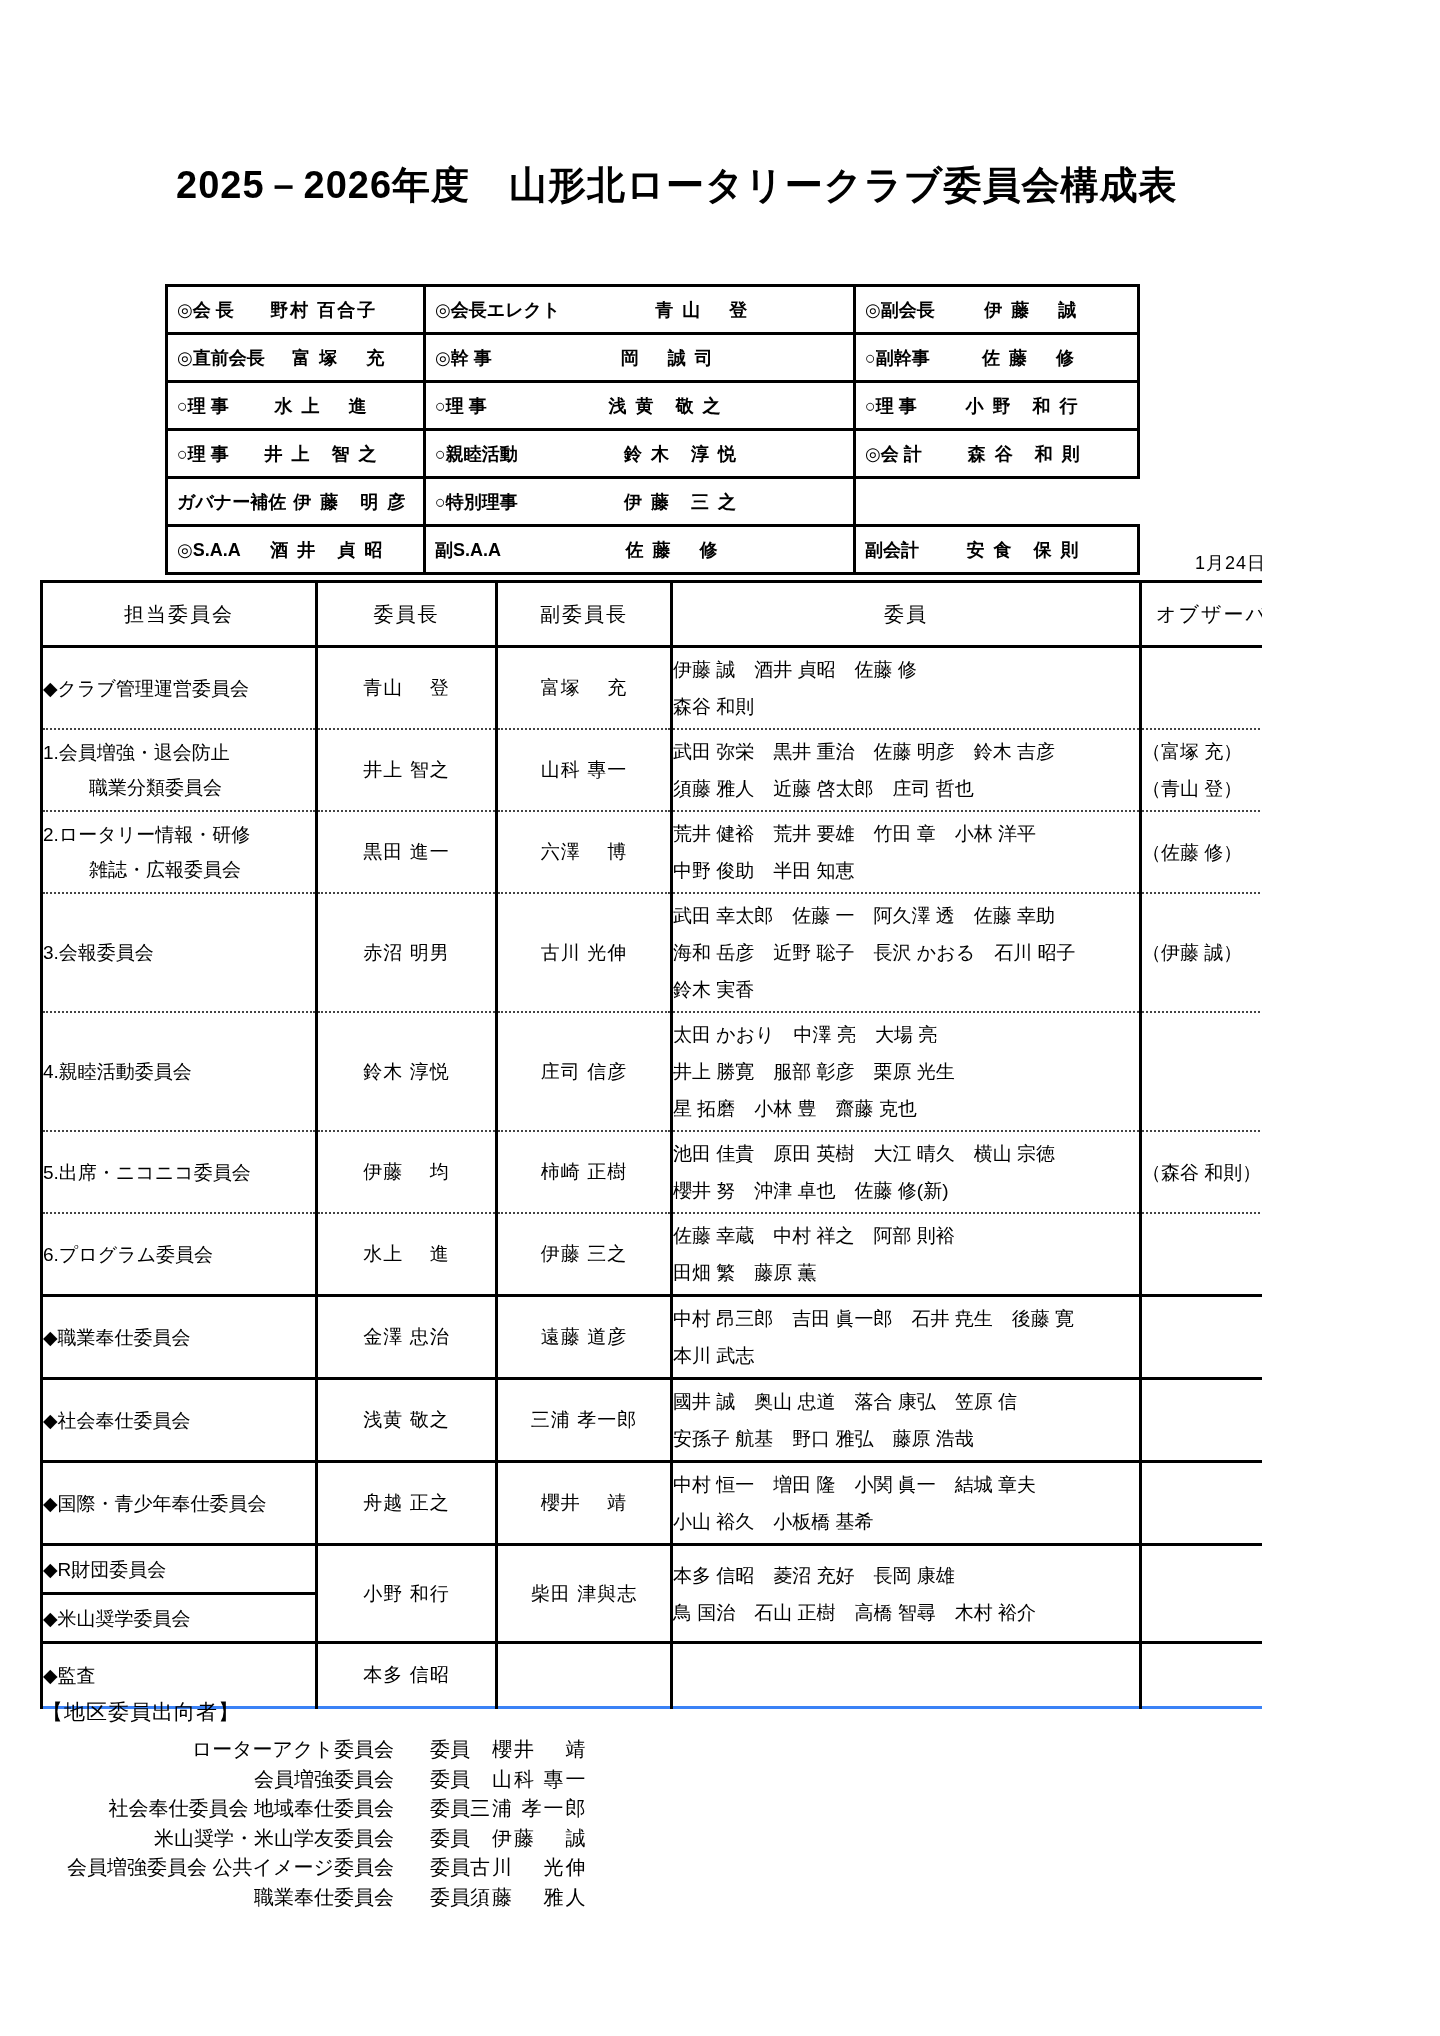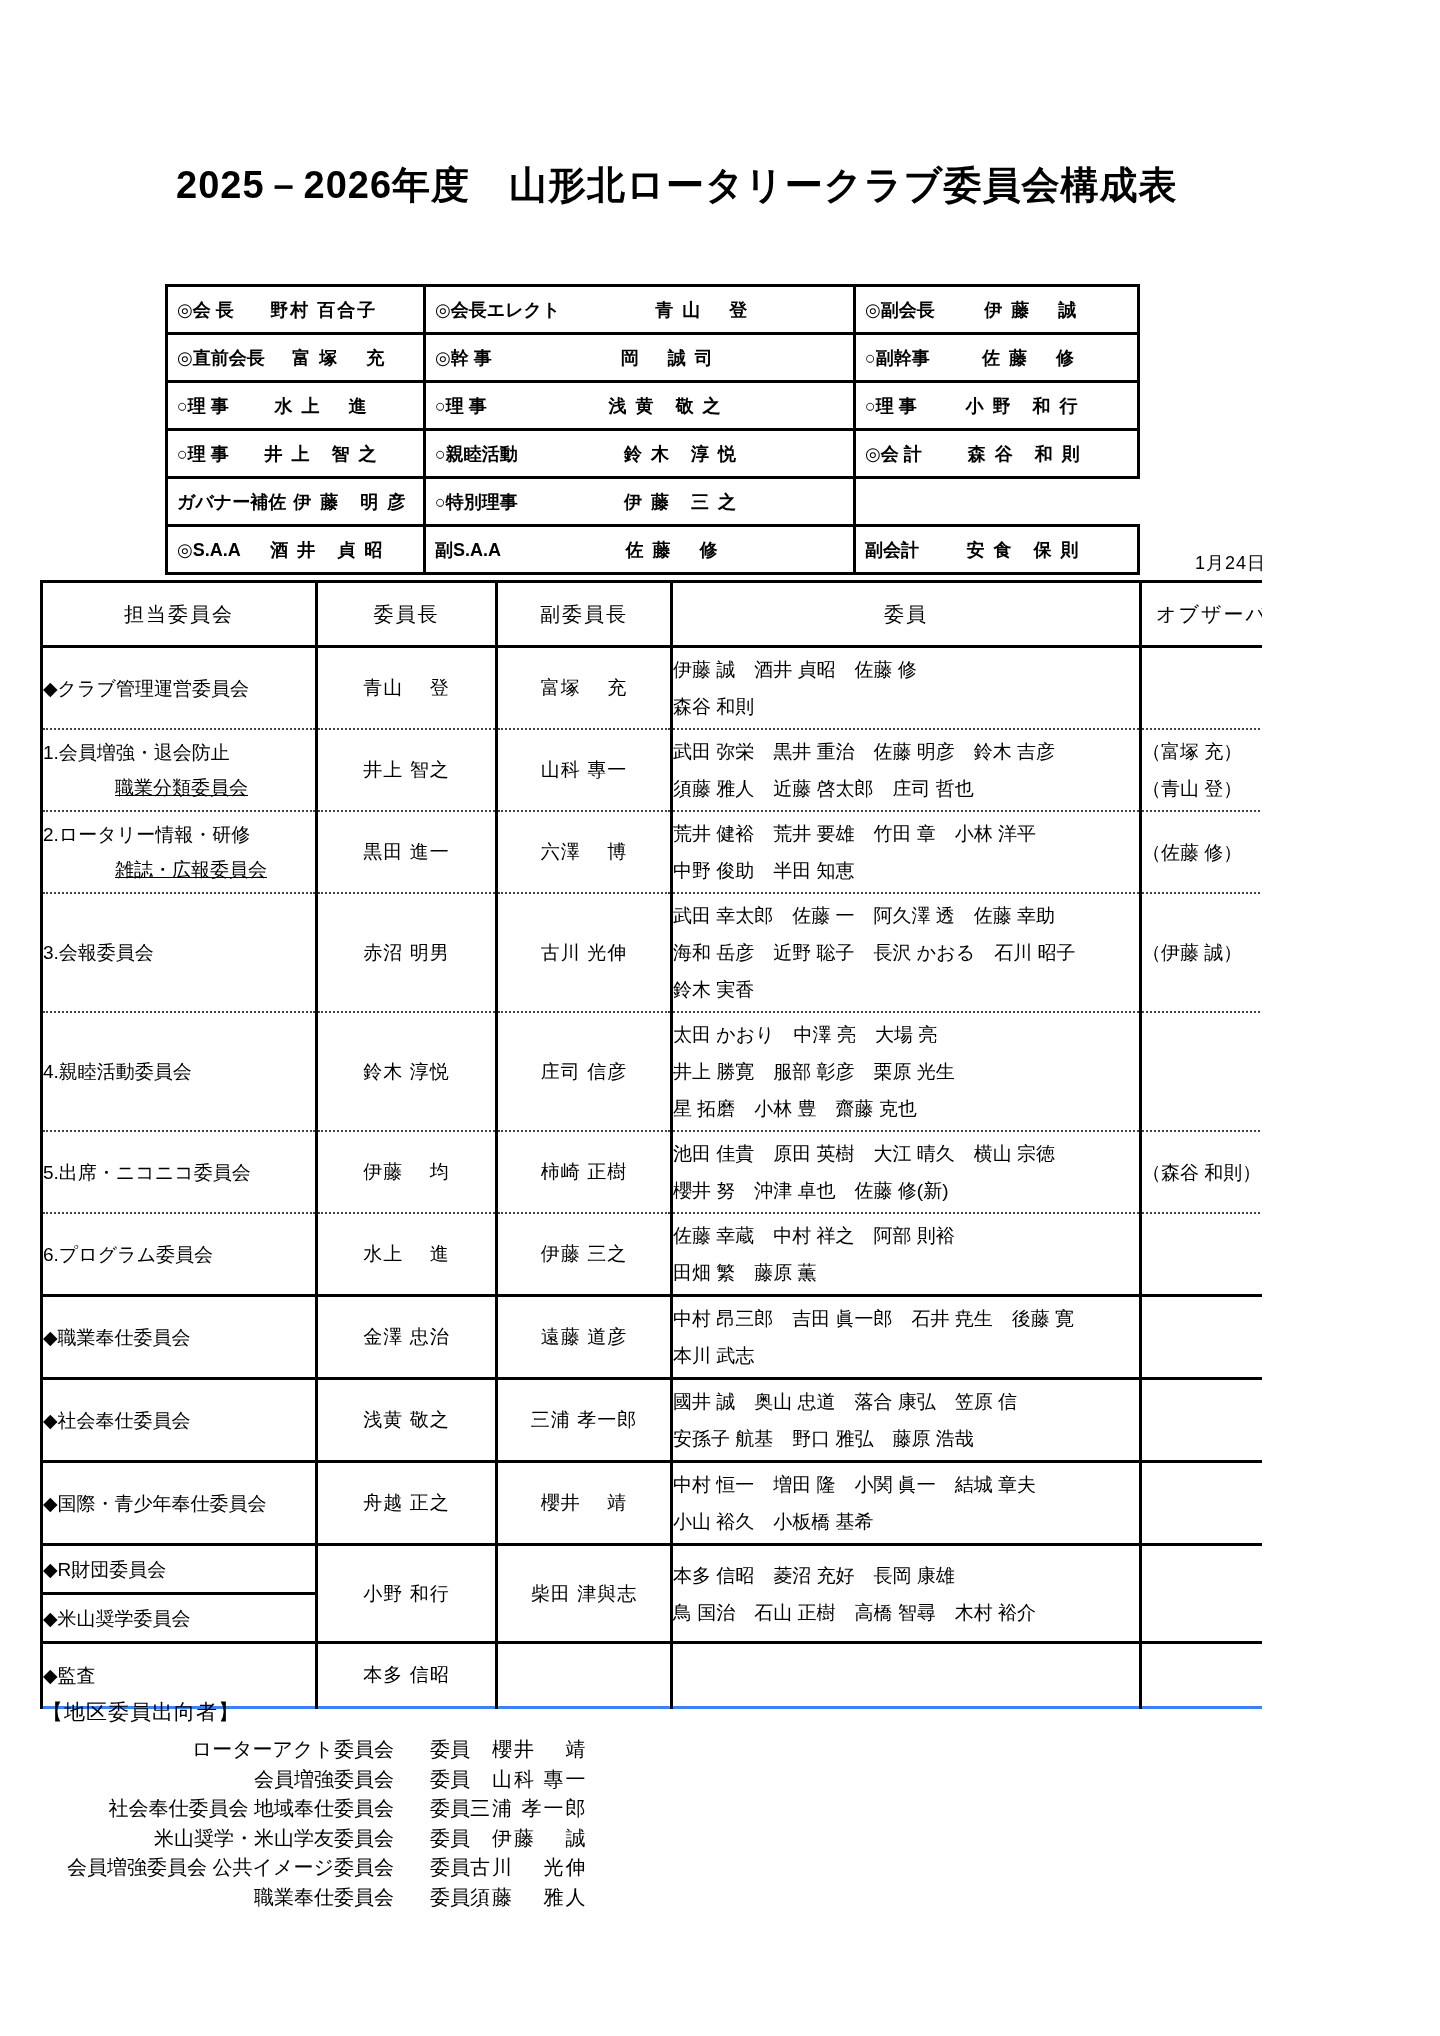--- a/index.html
+++ b/index.html
@@ -29,21 +29,21 @@
   #committee{position:absolute;left:40px;top:580px;border-collapse:collapse;
              table-layout:fixed;width:1264px;border-bottom:3px solid #3b82f6;}
   #committee th{border:3px solid #000;font-size:20px;font-weight:normal;
                 height:60px;letter-spacing:2px;background:#fff;}
   #committee td{border-left:3px solid #000;border-right:3px solid #000;
                 padding:3px 0;vertical-align:middle;font-size:19px;}
   tr.rs td{border-top:3px solid #000;}
   tr.rd td{border-top:2px dotted #444;}
   td.cat{padding-left:9px;}
   td.cat .line{line-height:35px;white-space:nowrap;}
-  td.cat .indent{padding-left:72px;text-decoration:underline;}
+  td.cat .indent{padding-left:46px;}
   td.chair,td.vice{text-align:center;letter-spacing:1px;white-space:nowrap;}
   td.mem{padding-left:14px;}
   .mline{line-height:37px;white-space:nowrap;}
   td.obs{text-align:left;font-size:18px;}
   td.catsplit{border-bottom:3px solid #000;}
   tr.half td{height:40px;}
   tr.audit td{height:56px;}
 
   
   #dispatch{position:absolute;left:42px;top:1674px;font-size:20px;}

